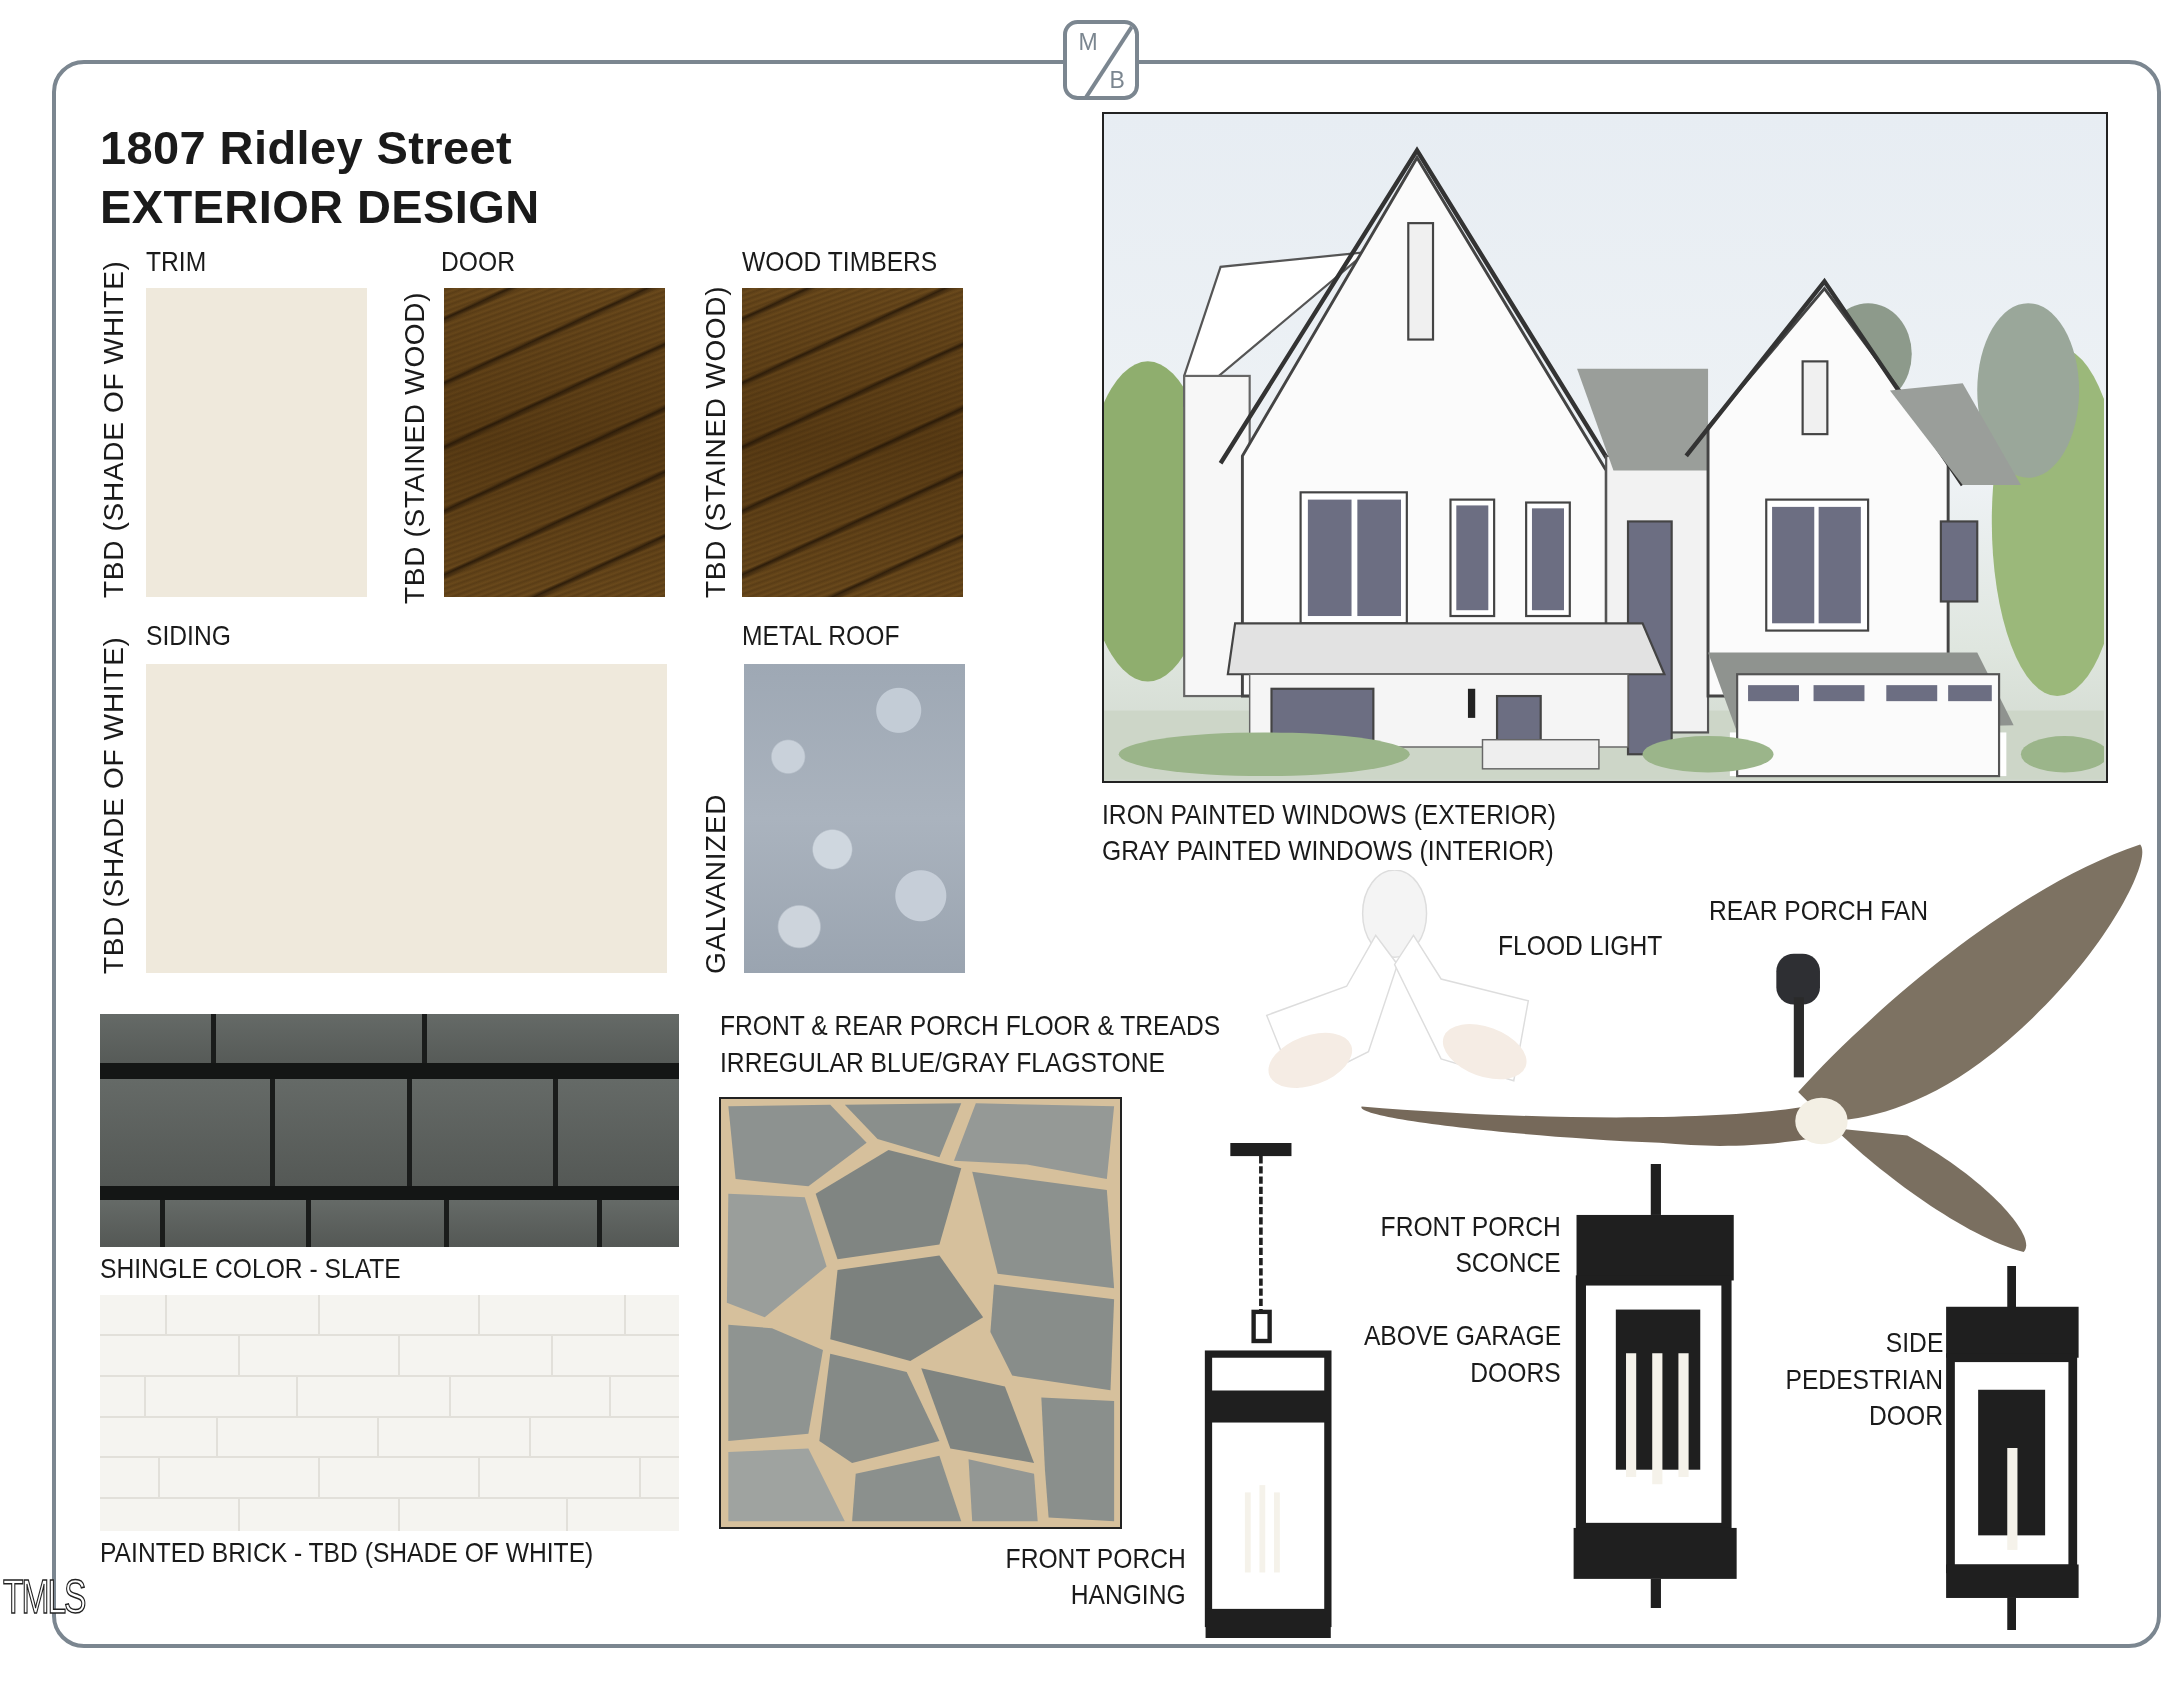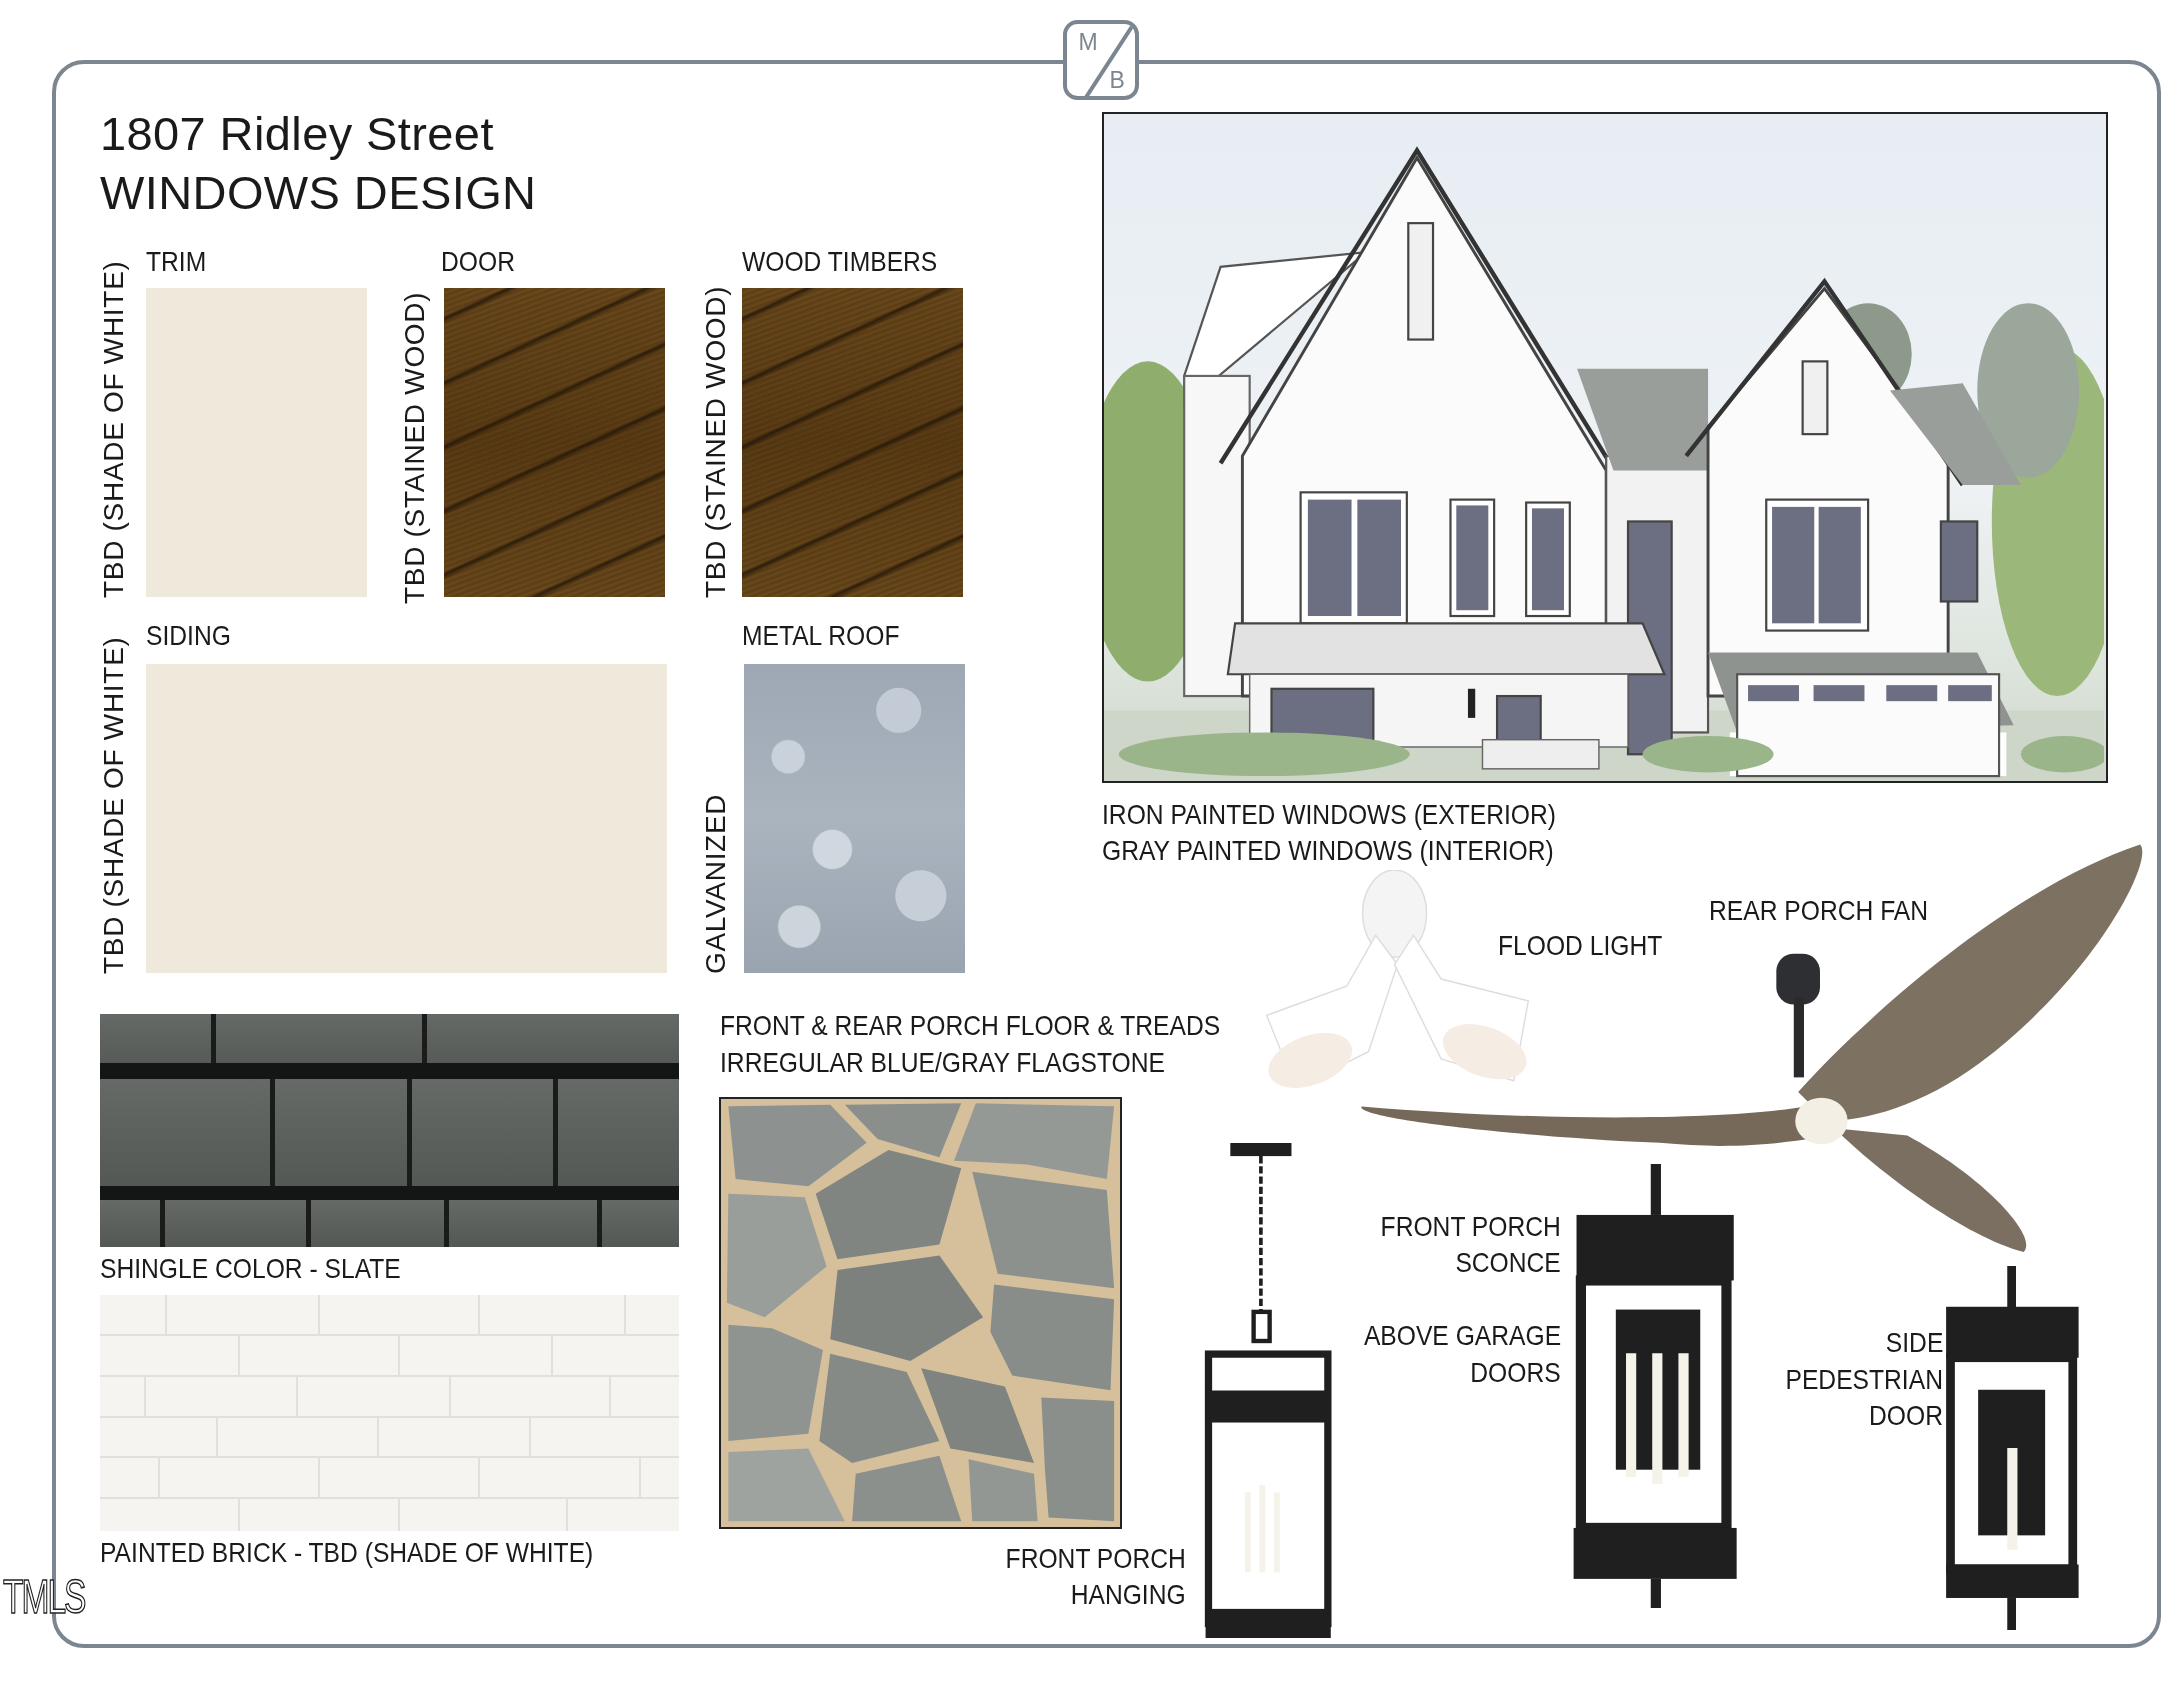--- a/index.html
+++ b/index.html
@@ -3,21 +3,21 @@
 <meta charset="utf-8">
 <style>
   html,body{margin:0;padding:0;}
   body{width:2183px;height:1687px;position:relative;background:#ffffff;overflow:hidden;font-family:"Liberation Sans",sans-serif;color:#1a1a1a;}
   .abs{position:absolute;}
   .frame{position:absolute;left:52px;top:60px;width:2109px;height:1588px;border:4.4px solid #7b8690;border-radius:32px;box-sizing:border-box;}
   .logo{position:absolute;left:1063px;top:20.4px;width:76px;height:80px;background:#fff;border:4.4px solid #7b8690;border-radius:14.6px;box-sizing:border-box;overflow:hidden;}
   .logo .m{position:absolute;left:11.6px;top:4.4px;font-size:23px;color:#7b8690;}
   .logo .b{position:absolute;right:10.2px;bottom:2.9px;font-size:23px;color:#7b8690;}
   .logo .slash{position:absolute;left:-7.3px;top:33px;width:102px;height:4.4px;background:#7b8690;transform:rotate(-57deg);}
-  .title{font-size:47px;line-height:58px;font-weight:normal;color:#1a1a1a;letter-spacing:0.4px;}
+  .title{font-size:47px;line-height:58px;font-weight:bold;color:#1a1a1a;letter-spacing:0.4px;margin-top:14px;}
   .lbl{font-family:"Liberation Sans",sans-serif;font-size:28px;color:#1a1a1a;white-space:nowrap;transform:scaleX(0.88);transform-origin:left top;}
   .lbl.r{transform-origin:right top;text-align:right;}
   .vlbl{position:absolute;font-size:28px;color:#1a1a1a;white-space:nowrap;transform:rotate(-90deg);transform-origin:left top;letter-spacing:0.7px;}
   .swatch{position:absolute;}
   .trim{background:#efe9dc;}
   .siding{background:#efe9dc;}
   .wood{background:
      repeating-linear-gradient(155deg, rgba(30,18,6,0.0) 0px, rgba(30,18,6,0.0) 25px, rgba(30,18,6,0.75) 28px, rgba(30,18,6,0.0) 33px, rgba(30,18,6,0.0) 58px),
      repeating-linear-gradient(160deg, rgba(60,38,12,0.0) 0px, rgba(60,38,12,0.35) 2.2px, rgba(60,38,12,0.0) 5.1px),
      linear-gradient(180deg,#6b4a1c,#5a3c14 50%,#6b4a1c);}
@@ -42,21 +42,21 @@
 <body>
 
 <div class="frame"></div>
 <div class="logo">
   <span class="m">M</span>
   <span class="slash"></span>
   <span class="b">B</span>
 </div>
 
 <div class="abs title" style="left:100px;top:105px;">1807 Ridley Street</div>
-<div class="abs title" style="left:100px;top:164px;">WINDOWS DESIGN</div>
+<div class="abs title" style="left:100px;top:164px;">EXTERIOR DESIGN</div>
 
 <div class="abs lbl" style="left:146px;top:246px;">TRIM</div>
 <div class="swatch trim" style="left:146px;top:288px;width:221px;height:309px;"></div>
 <div class="vlbl" style="left:98px;top:598px;">TBD (SHADE OF WHITE)</div>
 
 <div class="abs lbl" style="left:441px;top:246px;">DOOR</div>
 <div class="swatch wood" style="left:444px;top:288px;width:221px;height:309px;"></div>
 <div class="vlbl" style="left:399px;top:604px;">TBD (STAINED WOOD)</div>
 
 <div class="abs lbl" style="left:742px;top:246px;">WOOD TIMBERS</div>

